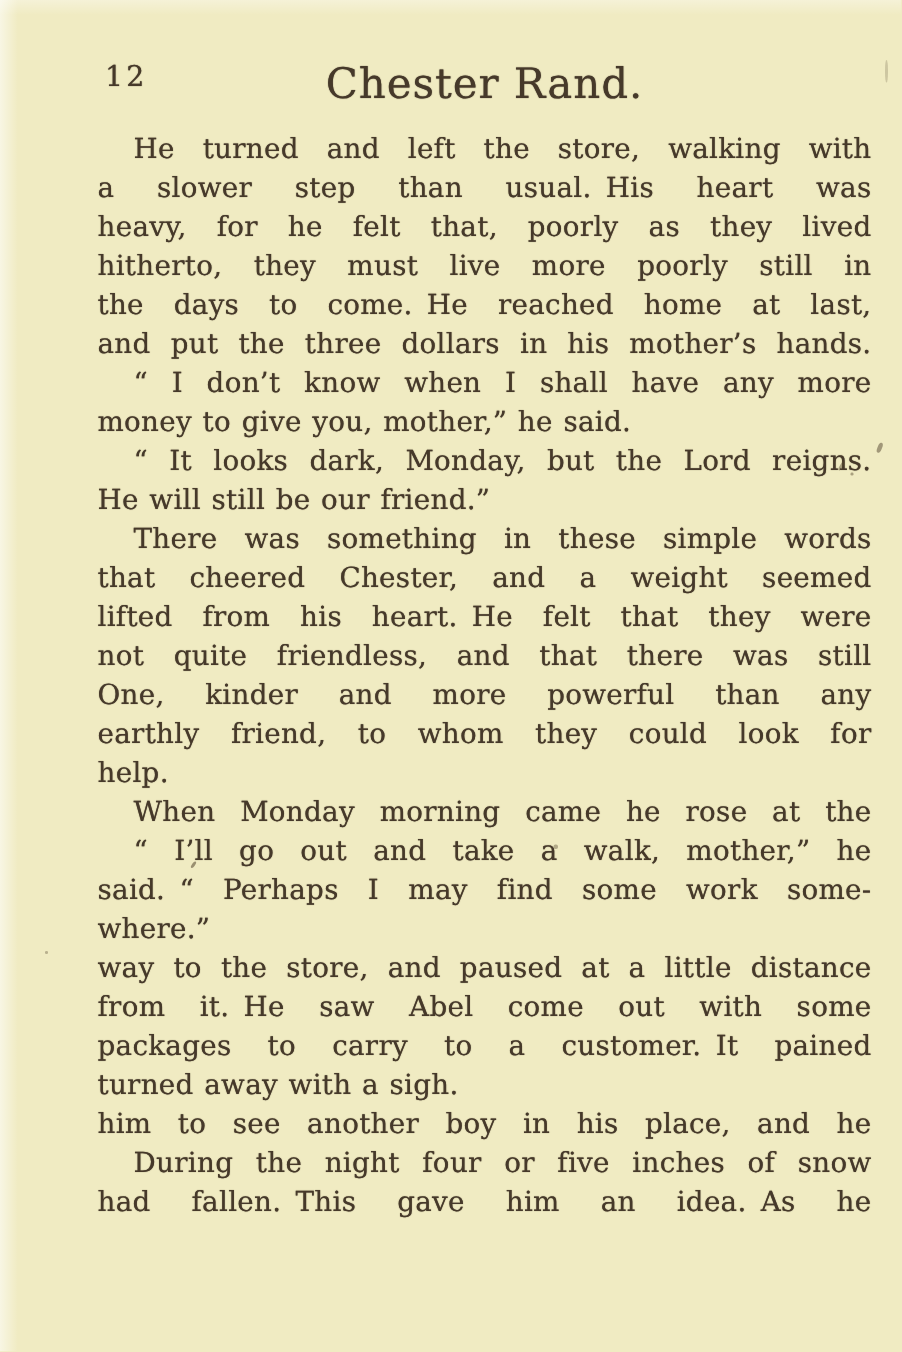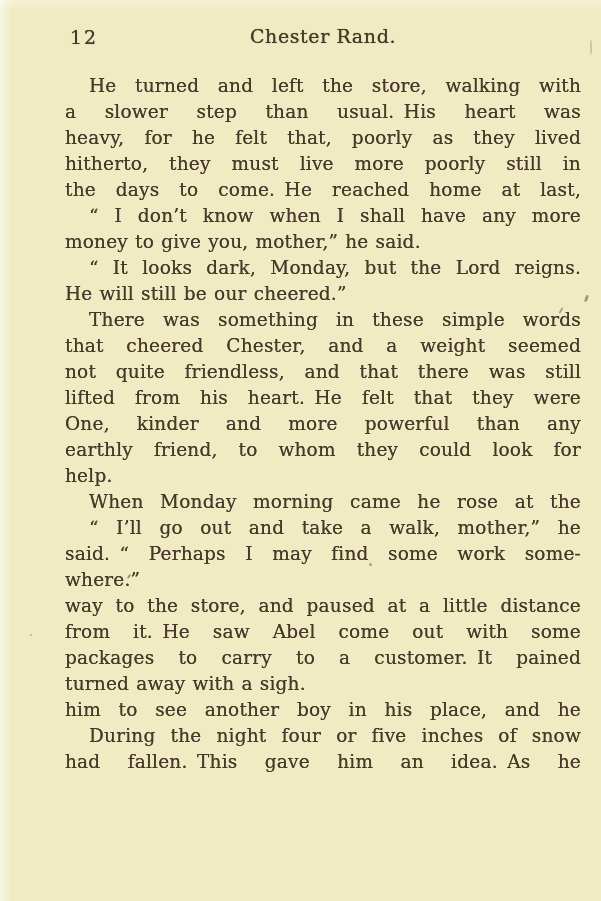--- a/index.html
+++ b/index.html
@@ -3,40 +3,40 @@
 <meta charset="utf-8">
 <style>
   html,body{margin:0;padding:0;}
   body{
     width:601px;height:901px;overflow:hidden;
     background:#f0ebc2;
     font-family:"DejaVu Serif","Liberation Serif",serif;
   }
   .scan{
     position:relative;width:601px;height:901px;box-sizing:border-box;
-    padding:25px 20px 0 65px;
+    padding:39px 20px 0 65px;
     color:#46392a;
   }
   
   .scan::before{
     content:"";position:absolute;inset:0;pointer-events:none;
     background:
       linear-gradient(90deg,rgba(255,255,255,.55),rgba(255,255,255,0) 12px),
       linear-gradient(180deg,rgba(255,255,255,.35),rgba(255,255,255,0) 10px);
   }
   .pageheader{
     position:relative;height:26px;margin-bottom:22px;text-align:center;
   }
   .pagenum{
     position:absolute;left:5px;top:1px;
     font-size:19px;letter-spacing:2px;
     text-shadow:0 0 .7px rgba(62,50,36,.9);
   }
   .running-title{
-    font-size:19px;letter-spacing:.6px;
+    font-size:28px;letter-spacing:.6px;
     text-shadow:0 0 .7px rgba(62,50,36,.9);
   }
   .textblock{position:relative;}
   .ln{
     font-size:18.5px;line-height:26px;height:26px;
     letter-spacing:.2px;word-spacing:1px;
     text-align:justify;text-align-last:justify;text-justify:inter-word;
     text-shadow:0 0 .6px rgba(68,56,40,.85);
     white-space:normal;overflow:visible;
   }
@@ -55,37 +55,38 @@
   </div>
 
   <div class="textblock">
 
     <div class="para">
       <div class="ln ind">He turned and left the store, walking with</div>
       <div class="ln">a slower step than usual. His heart was</div>
       <div class="ln">heavy, for he felt that, poorly as they lived</div>
       <div class="ln">hitherto, they must live more poorly still in</div>
       <div class="ln">the days to come. He reached home at last,</div>
+      <div class="ln">and put the three dollars in his mother’s hands.</div>
     </div>
 
     <div class="para">
       <div class="ln ind">“ I don’t know when I shall have any more</div>
       <div class="ln end">money to give you, mother,” he said.</div>
     </div>
 
     <div class="para">
       <div class="ln ind">“ It looks dark, Monday, but the Lord reigns.</div>
-      <div class="ln end">He will still be our cheered.”</div>
+      <div class="ln end">He will still be our friend.”</div>
     </div>
 
     <div class="para">
       <div class="ln ind">There was something in these simple words</div>
       <div class="ln">that cheered Chester, and a weight seemed</div>
+      <div class="ln">lifted from his heart. He felt that they were</div>
       <div class="ln">not quite friendless, and that there was still</div>
-      <div class="ln">lifted from his heart. He felt that they were</div>
       <div class="ln">One, kinder and more powerful than any</div>
       <div class="ln">earthly friend, to whom they could look for</div>
       <div class="ln end">help.</div>
     </div>
 
     <div class="para">
       <div class="ln ind">When Monday morning came he rose at the</div>
     </div>
 
     <div class="para">

